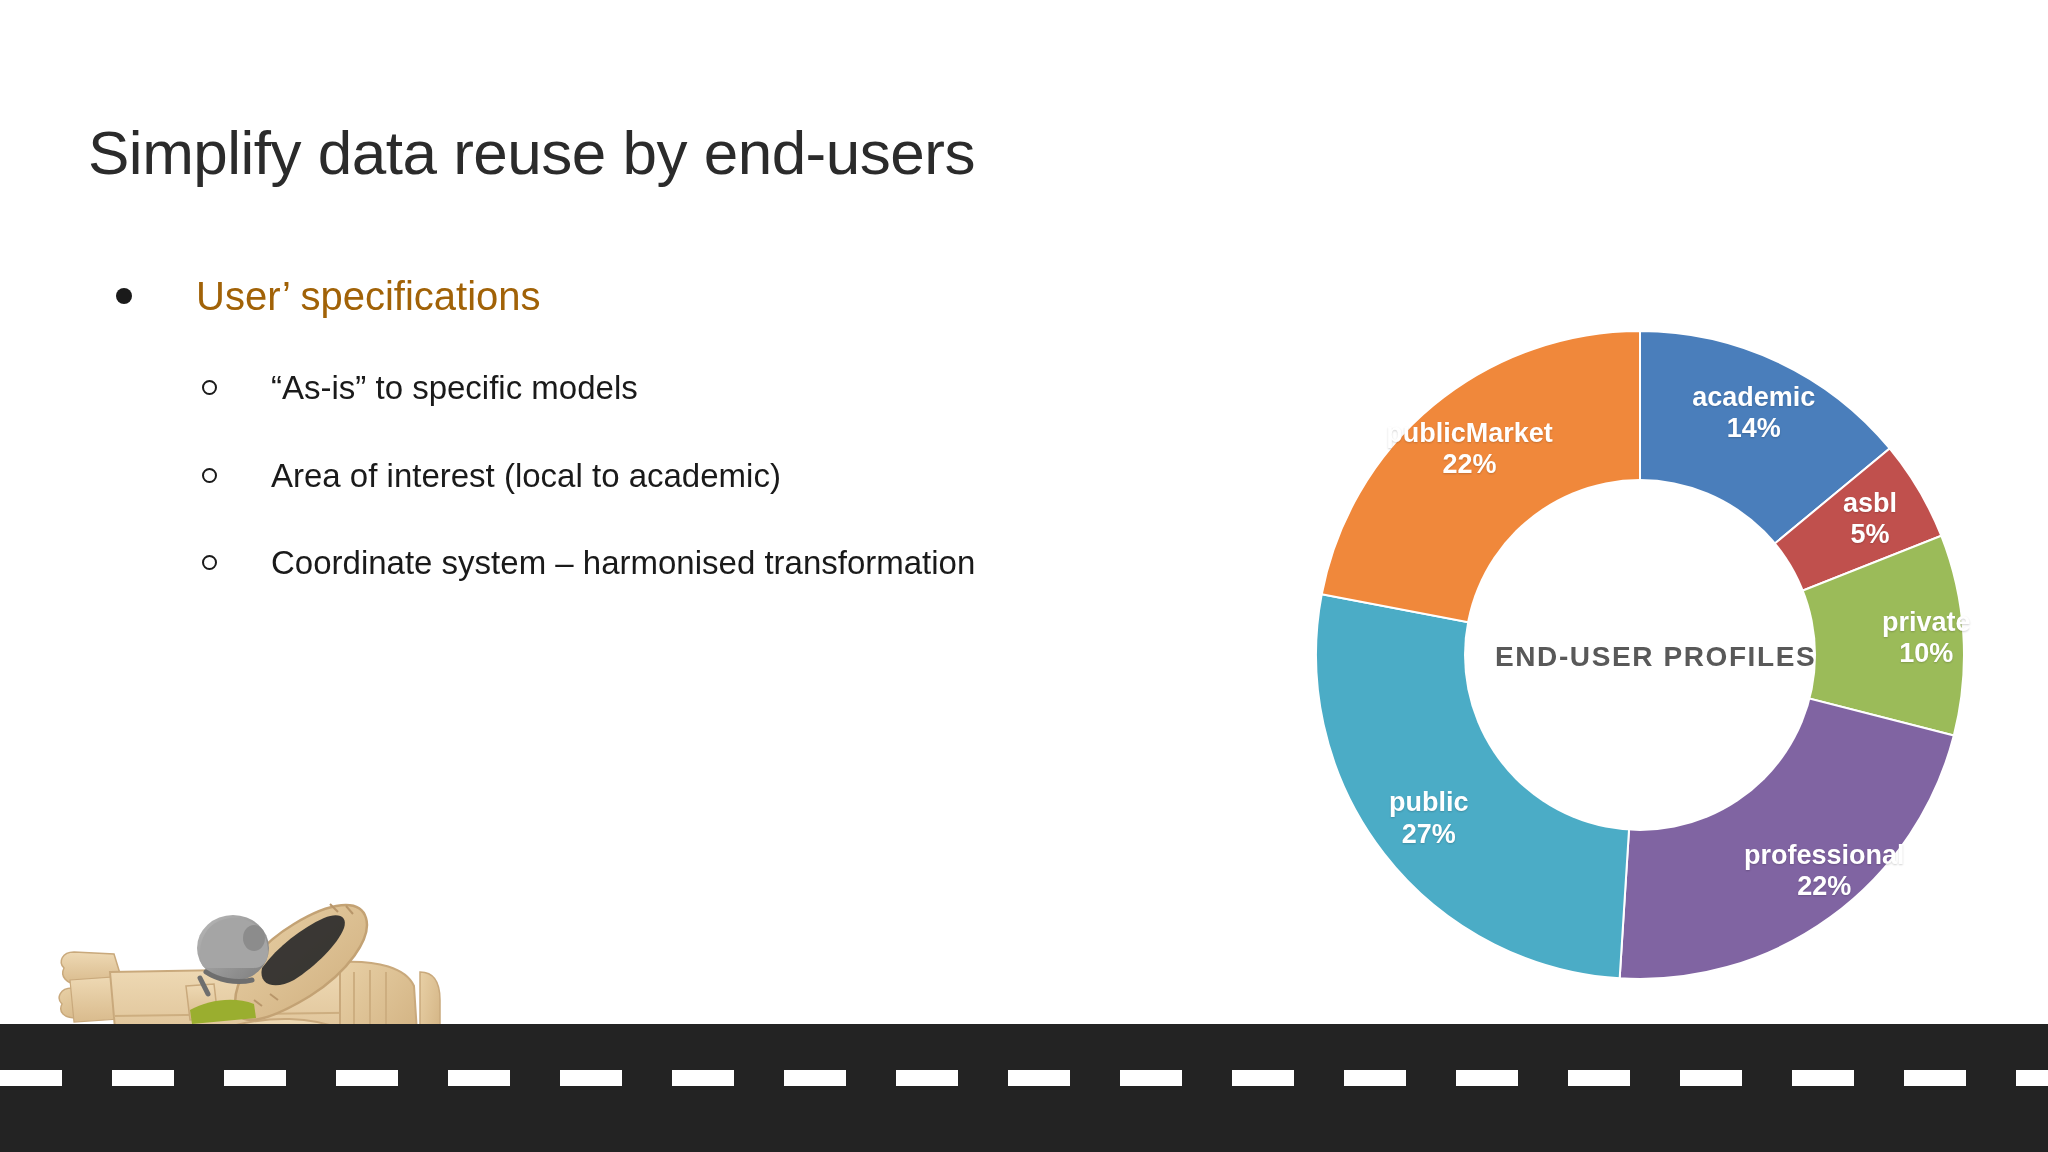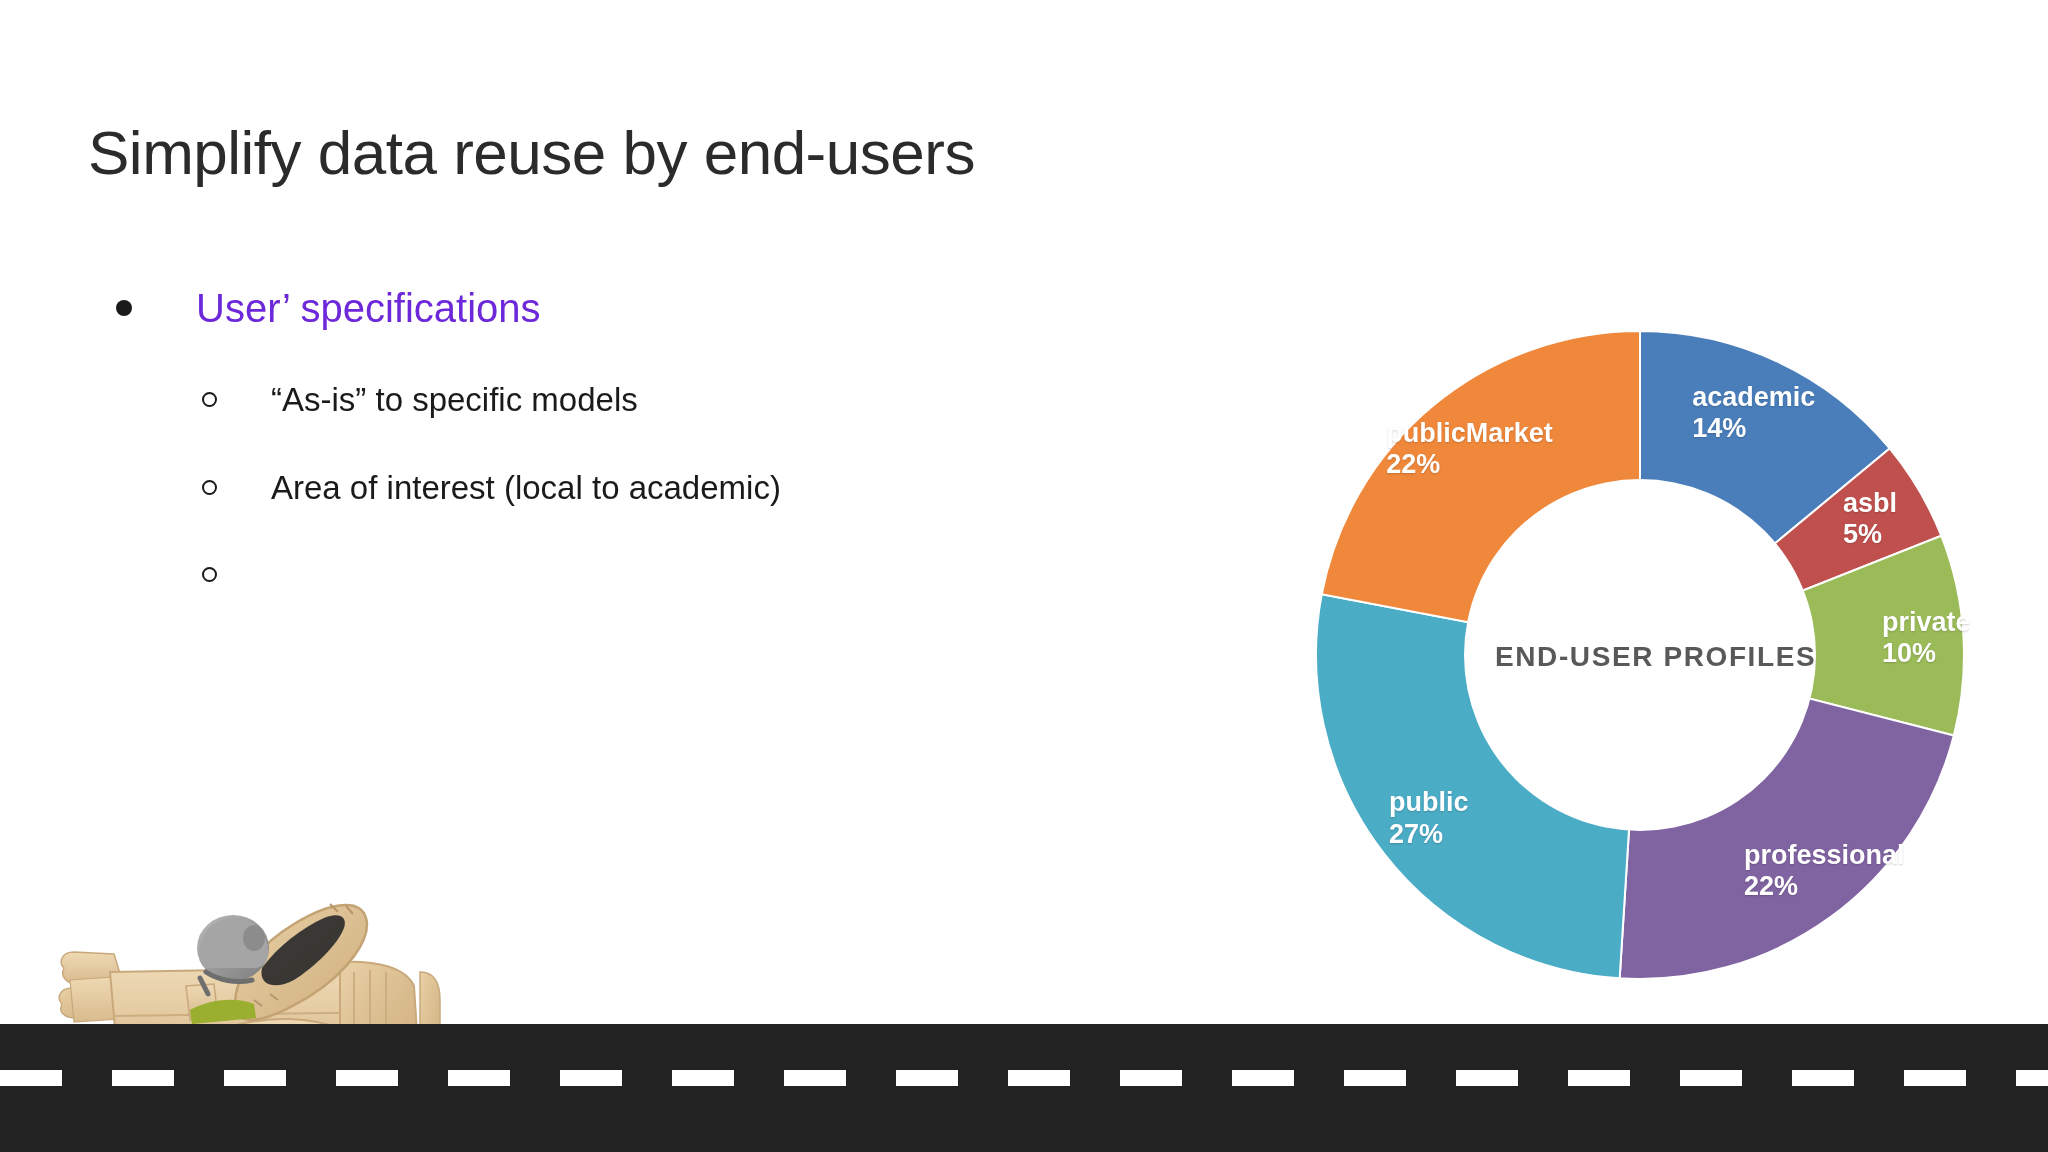--- a/index.html
+++ b/index.html
@@ -22,25 +22,24 @@
     letter-spacing:-0.5px;
     white-space:nowrap;
     text-align:right;
   }
 
   
   #bullets{position:absolute;left:96px;top:272px;width:1080px;}
   .l1{
     position:relative;
     font-size:40px;
-    color:#6d28d9;
+    color:#a16207;
     padding-left:100px;
     margin-bottom:48px;
     line-height:1.2;
-    margin-top:12px;
   }
   .l1 .bullet-dot{
     position:absolute;left:20px;top:16px;
     width:16px;height:16px;border-radius:50%;
     background:#1a1a1a;
   }
   .l2{
     position:relative;
     font-size:33px;
     color:#1a1a1a;
@@ -60,21 +59,21 @@
   #chart{
     position:absolute;
     left:1240px; top:255px;
     width:800px;height:800px;
   }
   #chart svg{display:block;width:800px;height:800px;}
   .seg-label{
     position:absolute;
     color:#ffffff;
     font-weight:bold;
-    text-align:left;
+    text-align:center;
     line-height:1.16;
     font-size:27px;
     text-shadow:0 1px 2px rgba(0,0,0,.18);
     white-space:nowrap;
     pointer-events:none;
   }
   .seg-label .pct{display:block;font-weight:bold;}
   #center-label{
     position:absolute;
     color:#595959;
@@ -124,20 +123,21 @@
       <span>“As-is” to specific models</span>
     </div>
 
     <div class="l2">
       <span class="bullet-ring"></span>
       <span>Area of interest (local to academic)</span>
     </div>
 
     <div class="l2">
       <span class="bullet-ring"></span>
+      <span>Coordinate system – harmonised transformation</span>
     </div>
 
   </div>
 
   <div id="chart">
     <svg id="donut-svg" viewBox="0 0 800 800">
       <g id="donut-slices">
           <path d="M 400 76 A 324 324 0 0 1 649.6462906593557 193.47462732142455 L 400 400 Z" fill="#4a7ebb" stroke="#ffffff" stroke-width="2"></path>
           <path d="M 649.6462906593557 193.47462732142455 A 324 324 0 0 1 701.2475814277934 280.7276449301644 L 400 400 Z" fill="#c0504d" stroke="#ffffff" stroke-width="2"></path>
           <path d="M 701.2475814277934 280.7276449301644 A 324 324 0 0 1 713.8209442056765 480.575523441413 L 400 400 Z" fill="#9bbb59" stroke="#ffffff" stroke-width="2"></path>

